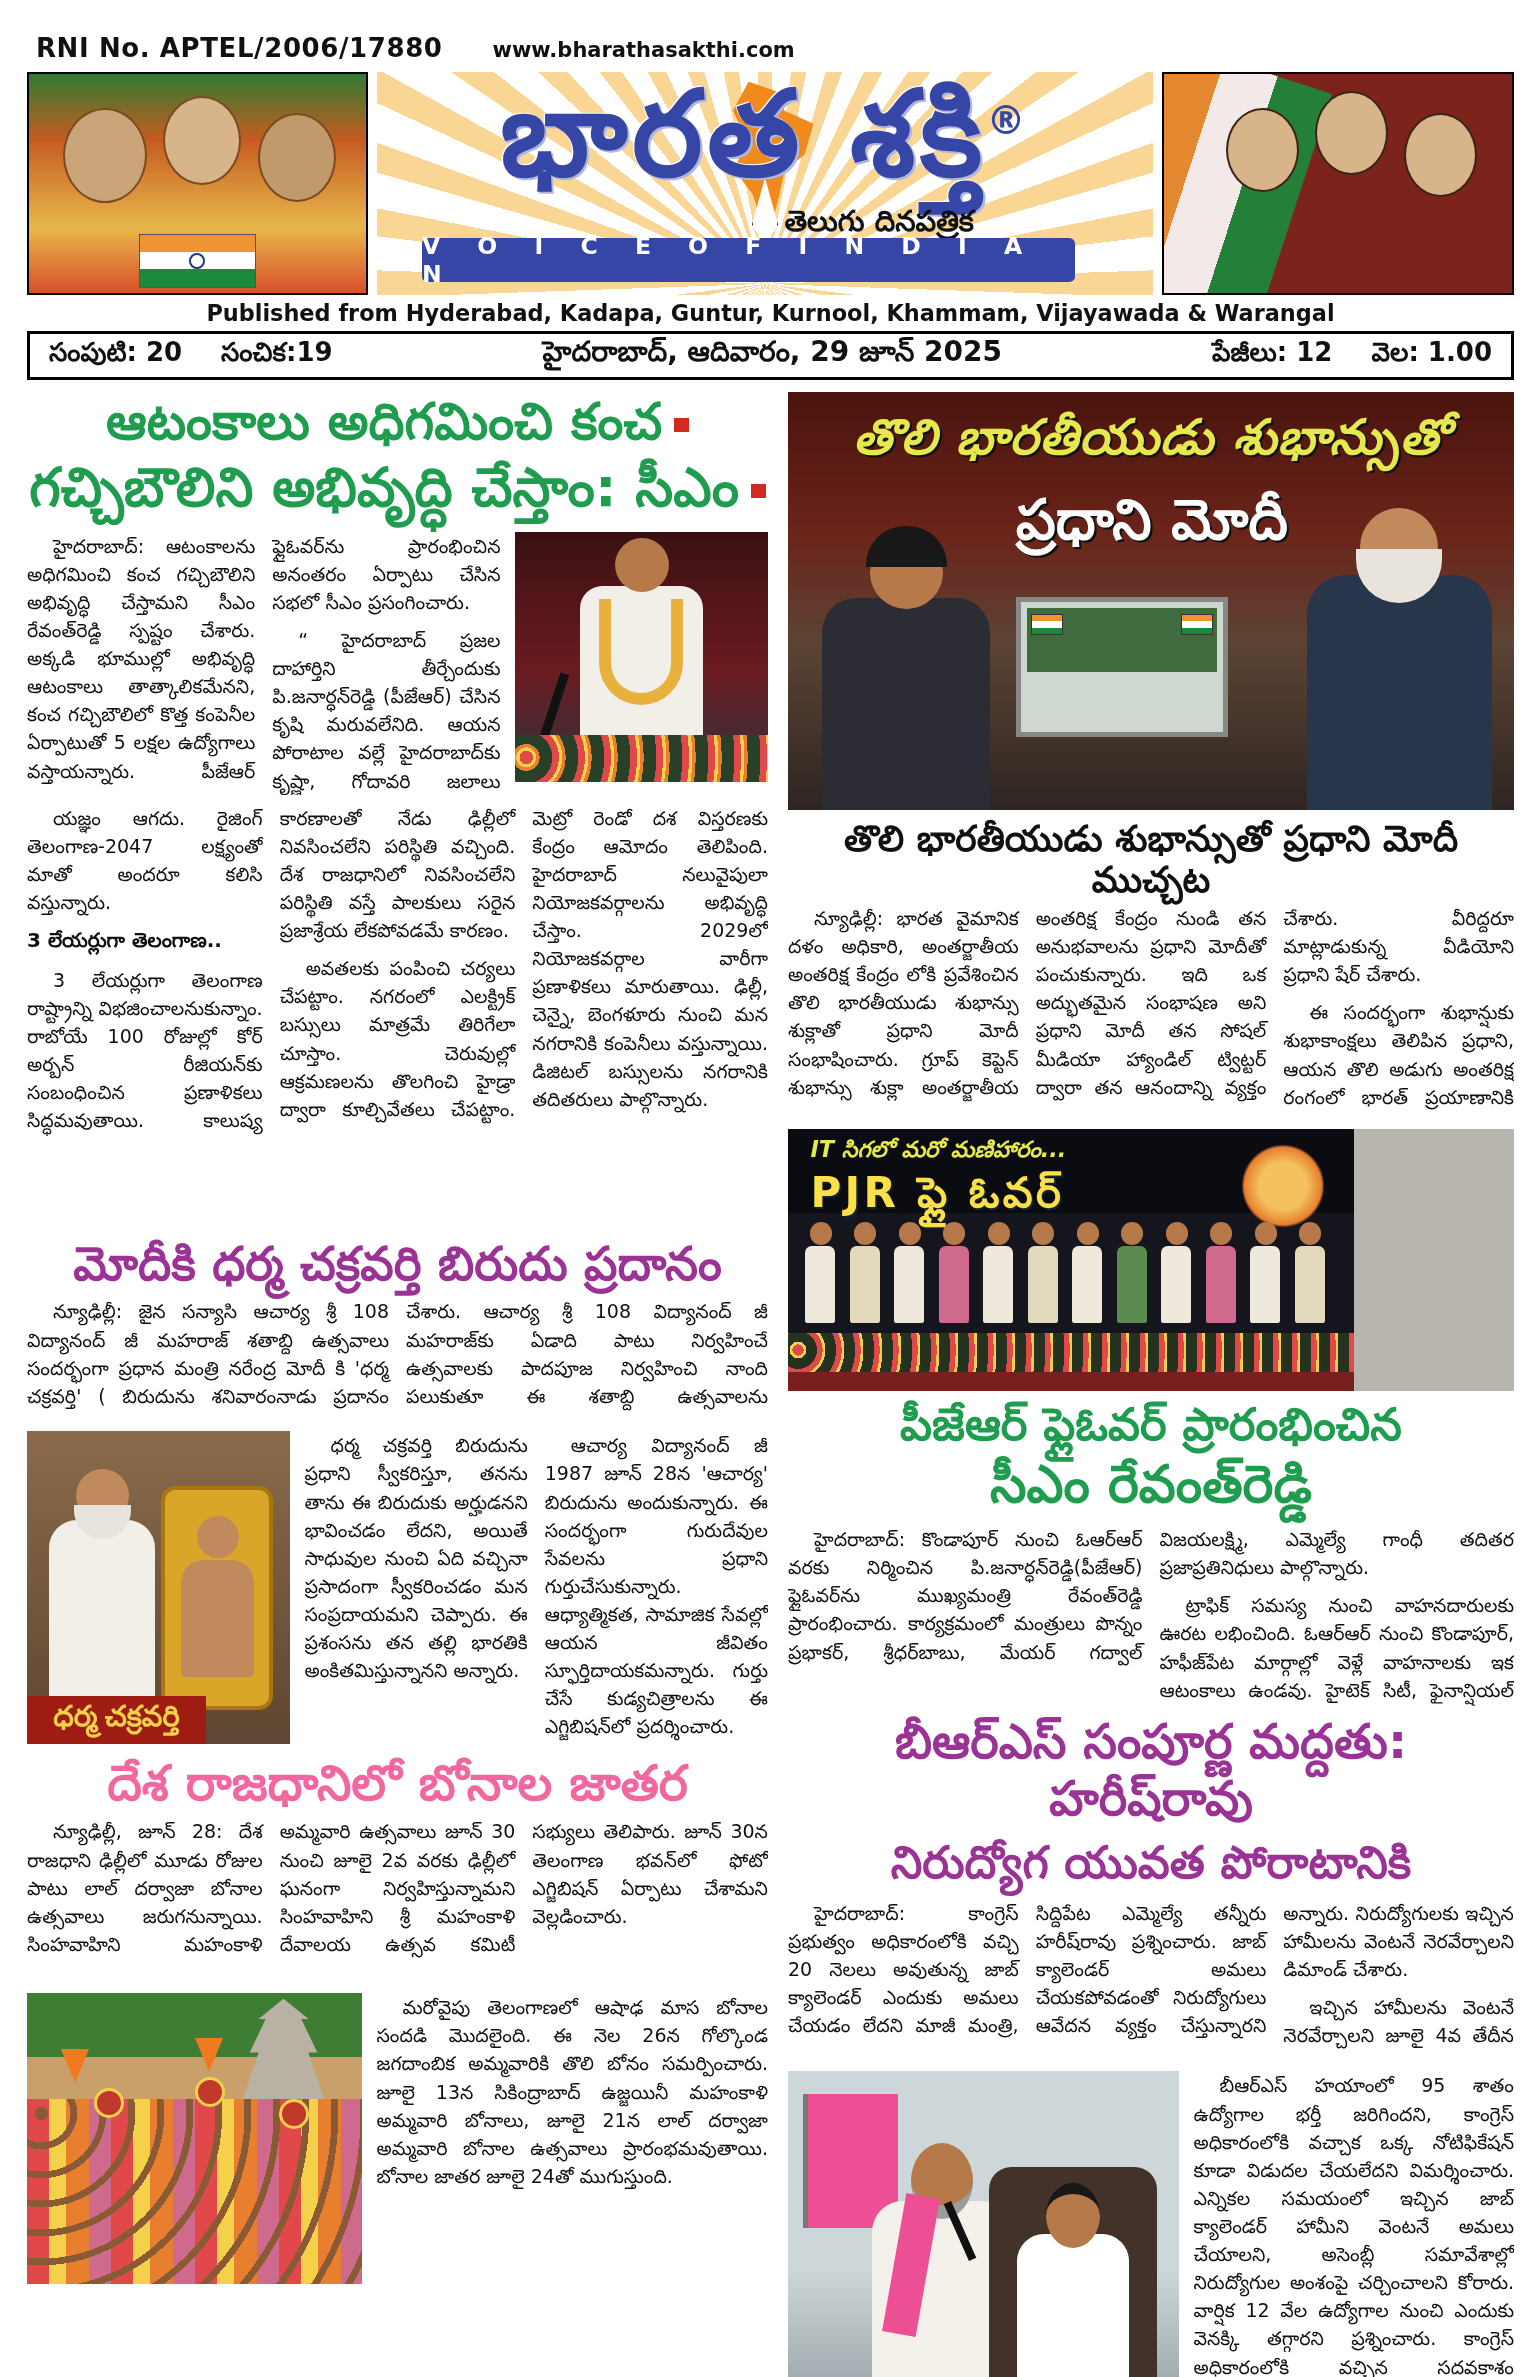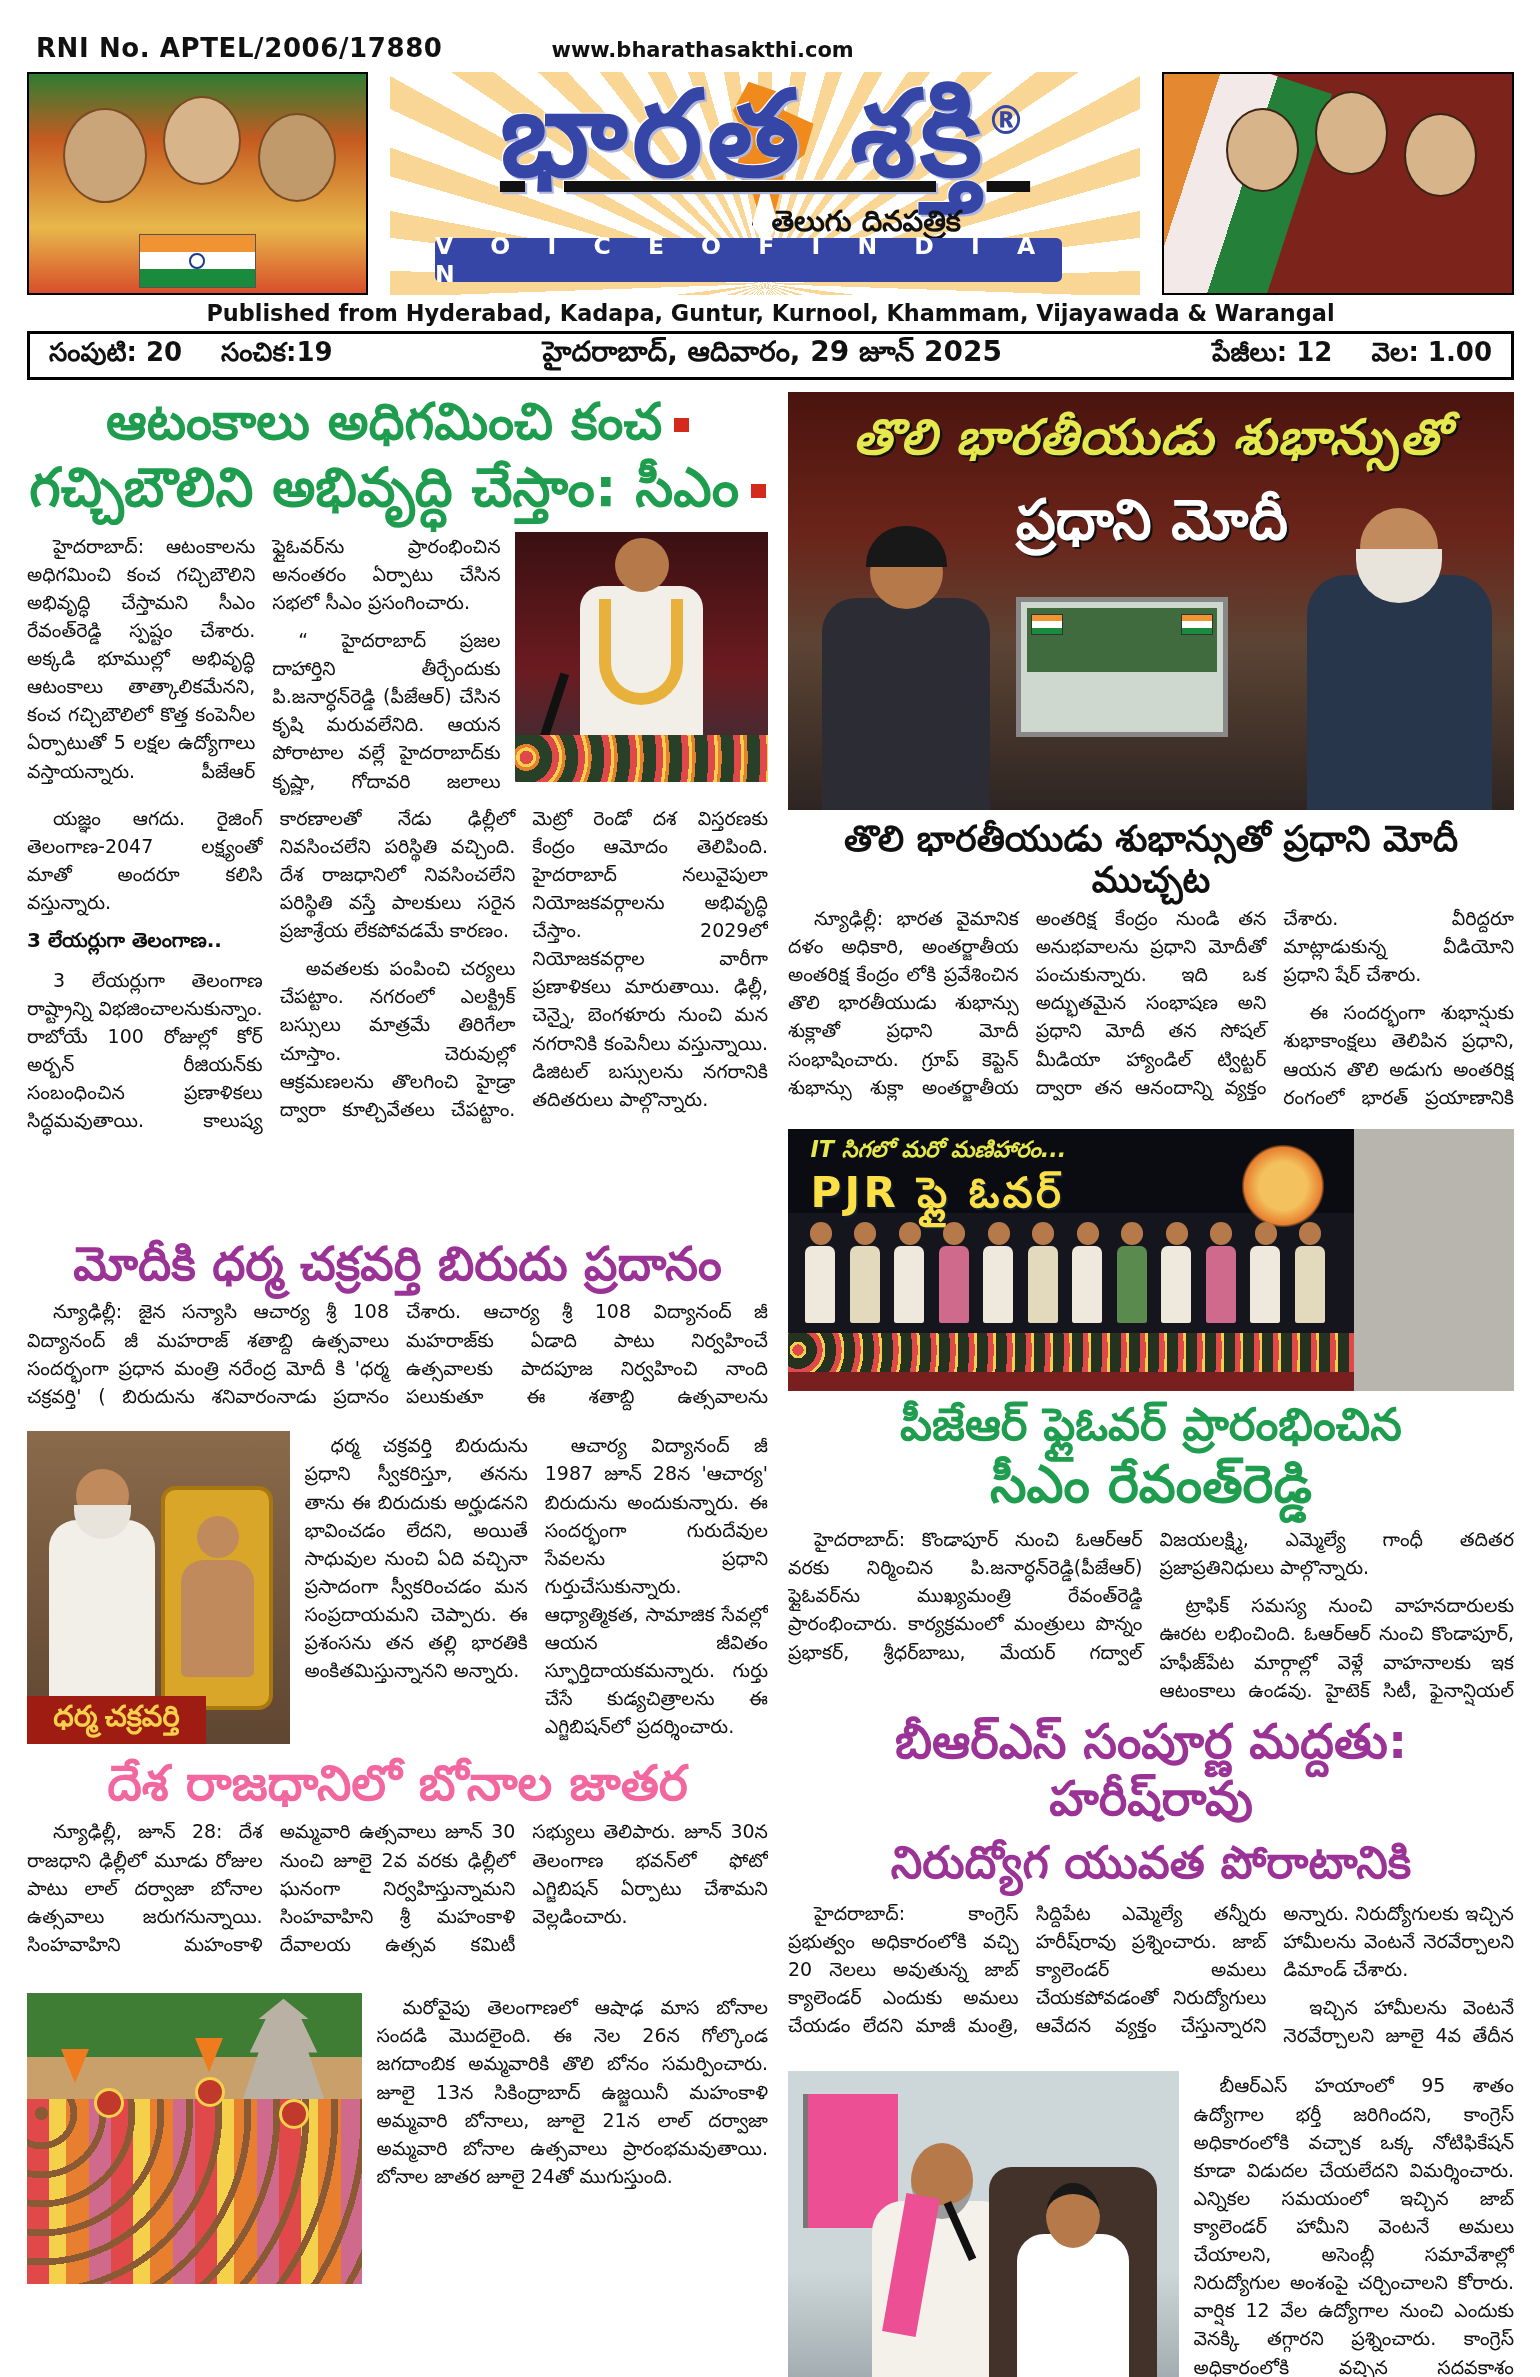--- a/index.html
+++ b/index.html
@@ -1,24 +1,24 @@
 <!DOCTYPE html>
 <html style="font-size:9px"><head>
 <meta charset="utf-8">
 <style>
   html,body{margin:0;padding:0;background:#e8e8e8;}
   .page{width:1541px;height:2377px;background:#fff;margin:0 auto;position:relative;
         font-family:"DejaVu Sans","Liberation Sans",sans-serif;color:#111;overflow:hidden;
         box-sizing:border-box;padding:17px 27px 0 27px;}
   *{box-sizing:border-box;}
   
-  .topstrip{display:flex;align-items:baseline;gap:109px;padding:15.7px 5.6px 5.6px 9px;}
+  .topstrip{display:flex;align-items:baseline;gap:50px;padding:15.7px 5.6px 5.6px 9px;}
   .rni{font-size:26px;font-weight:bold;letter-spacing:0.6px;}
   .site{font-size:21px;font-weight:bold;text-align:right;}
-  .masthead{display:flex;gap:22px;height:223px;margin-top:3.4px;text-decoration:underline;}
+  .masthead{display:flex;gap:9px;height:223px;margin-top:3.4px;}
   .mast-img{border:2.8px solid #000;position:relative;overflow:hidden;flex:none;}
   .mast-center{flex:1;position:relative;overflow:hidden;}
   .sunburst{position:absolute;inset:0;background:
       repeating-conic-gradient(from 160deg at 50% 95%, #f6b53f 0deg 4deg, #ffffff 4deg 9deg);
       opacity:.55;}
   .map-blob{position:absolute;left:50%;top:10px;width:112px;height:162px;margin-left:-50px;background:#f08a1d;
       clip-path:polygon(30% 0,55% 6%,62% 18%,88% 26%,80% 45%,62% 55%,56% 74%,46% 100%,34% 70%,18% 55%,27% 34%,16% 18%);}
   .quill{position:absolute;left:50%;top:106px;width:26px;height:67px;margin-left:-13px;background:#fff;
       border:1.7px solid #222;clip-path:polygon(50% 0,100% 70%,50% 100%,0 70%);}
   .mast-title{position:relative;text-align:center;font-size:119px;line-height:1.05;font-weight:bold;

